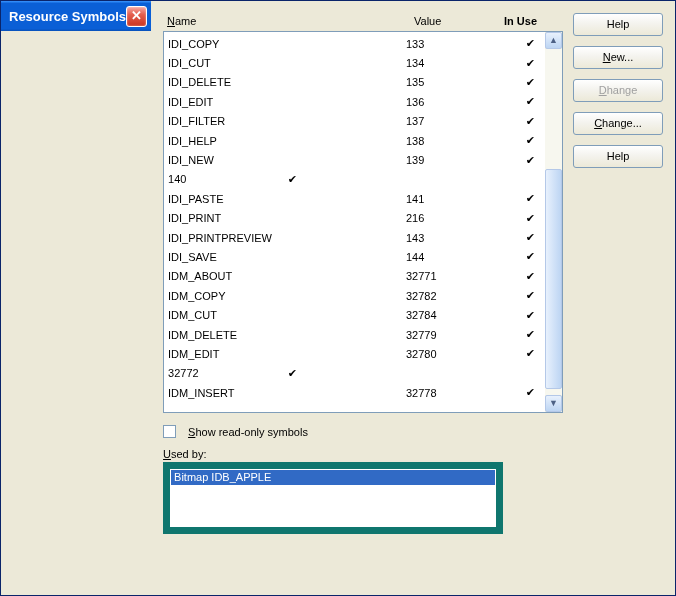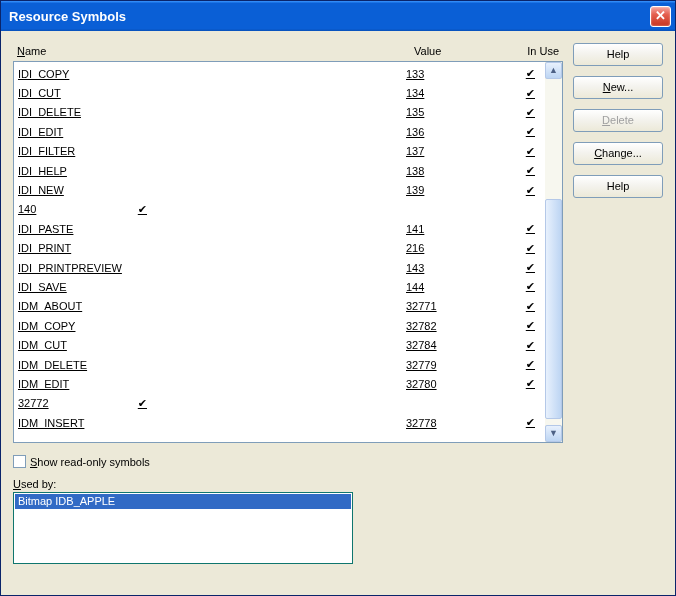--- a/index.html
+++ b/index.html
@@ -12,21 +12,20 @@
     width: 676px;
     height: 596px;
     overflow: hidden;
   }
   .window {
     width: 676px;
     height: 596px;
     border: 1px solid #0a246a;
     background: #ece9d8;
     display: flex;
-    flex-direction: column;
   }
   .titlebar {
     height: 30px;
     background: linear-gradient(to bottom, #3a95ff 0%, #0a5fd6 8%, #0a5fd6 92%, #0850b8 100%);
     display: flex;
     align-items: center;
     padding: 0 4px 0 8px;
     color: #fff;
     font-weight: bold;
     font-size: 13px;
@@ -61,39 +60,38 @@
     display: flex;
     flex-direction: column;
     height: 400px;
   }
   .list-header {
     display: flex;
     padding: 2px 4px 4px 4px;
   }
   .list-header .col-name { flex: 1; }
   .list-header .col-value { width: 90px; text-align: left; }
-  .list-header .col-inuse { width: 55px; text-align: right; }
+  .list-header .col-inuse { width: 55px; text-align: left; font-weight: bold; }
   .list-body-wrap {
     flex: 1;
     border: 1px solid #7f9db9;
     background: #fff;
     display: flex;
     overflow: hidden;
   }
   .list-body {
     flex: 1;
     overflow: hidden;
     padding-top: 2px;
   }
   .list-row {
     display: flex;
     padding: 1px 4px;
     height: 19.4px;
     align-items: center;
-    text-decoration: underline;
   }
   .list-row .c-name { flex: 1; }
   .list-row .c-value { width: 90px; text-align: left; }
   .list-row .c-inuse { width: 45px; text-align: right; padding-right:6px;}
   .scrollbar {
     width: 17px;
     background: #f1efe2;
     display: flex;
     flex-direction: column;
     border-left: 0;
@@ -120,33 +118,33 @@
     top: 120px;
     height: 220px;
     background: linear-gradient(to right, #e8f1fd, #bdd5f3);
     border: 1px solid #b4c8e8;
     border-radius: 2px;
   }
   .checkbox-row {
     margin-top: 12px;
     display: flex;
     align-items: center;
-    gap: 4px;
+    gap: 12px;
   }
   .checkbox-box {
     width: 13px; height: 13px;
     border: 1px solid #7f9db9;
     background: #fff;
   }
   .usedby-label {
     margin-top: 10px;
     margin-bottom: 2px;
   }
   .usedby-box {
-    border: 1px solid #0f766e;
+    border: 7px solid #0f766e;
     background: #fff;
     width: 340px;
     height: 72px;
     overflow: hidden;
   }
   .usedby-item {
     background: #316ac5;
     color: #fff;
     padding: 1px 3px;
     margin: 1px;
@@ -307,18 +305,18 @@
         <span><span class="u">S</span><span>how read-only symbols</span></span>
       </div>
       <div class="usedby-label"><span class="u">U</span><span>sed by:</span></div>
       <div class="usedby-box">
         <div class="usedby-item">Bitmap IDB_APPLE</div>
       </div>
     </div>
     <div class="right-col">
       <button class="btn">Help</button>
       <button class="btn"><span class="u">N</span><span>ew...</span></button>
-      <button class="btn disabled"><span class="u">D</span><span>elete</span></button>
+      <button class="btn disabled"><span class="u">D</span><span>hange</span></button>
       <button class="btn"><span class="u">C</span><span>hange...</span></button>
       <button class="btn">Help</button>
     </div>
   </div>
 </div>
 
 </body></html>

